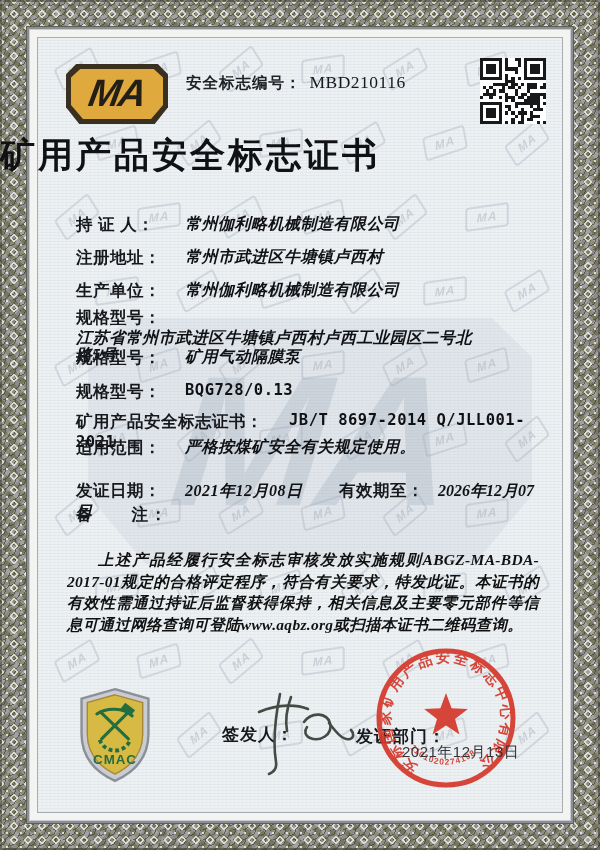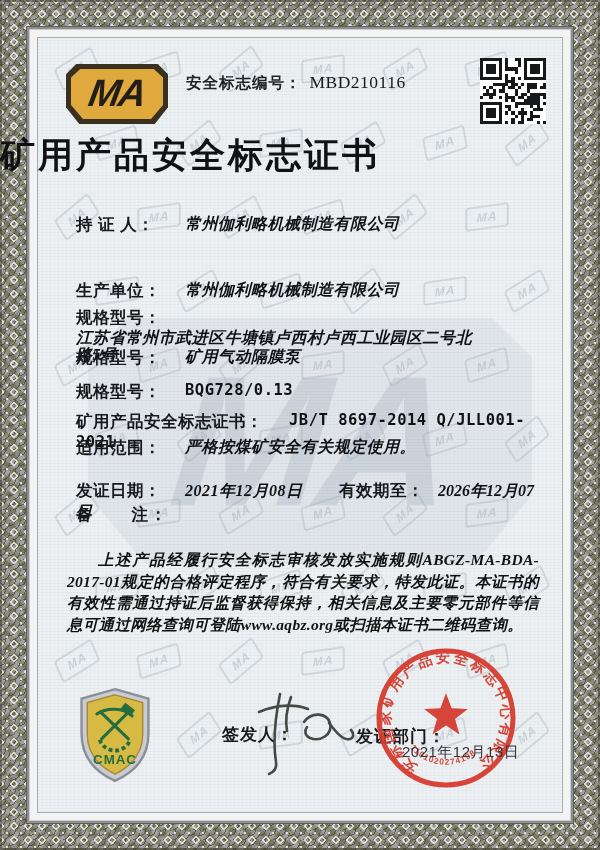--- a/index.html
+++ b/index.html
@@ -307,20 +307,23 @@
             <rect x="1" y="15" width="5" height="5" fill="#fff"></rect>
             <rect x="2" y="16" width="3" height="3"></rect>
           </g>
         </svg></div>
 
     <div class="title">矿用产品安全标志证书</div>
 
     <div class="row r0">
       <span class="lbl">持 证 人：</span><span class="val">常州伽利略机械制造有限公司</span>
     </div>
+    <div class="row r1">
+      <span class="lbl">注册地址：</span><span class="val">常州市武进区牛塘镇卢西村</span>
+    </div>
     <div class="row r2">
       <span class="lbl">生产单位：</span><span class="val">常州伽利略机械制造有限公司</span>
     </div>
     <div class="row r3">
       <span class="lbl">规格型号：</span><span class="val">江苏省常州市武进区牛塘镇卢西村卢西工业园区二号北路5号</span>
     </div>
     <div class="row r4">
       <span class="lbl">规格型号：</span><span class="val">矿用气动隔膜泵</span>
     </div>
     <div class="row r5">

